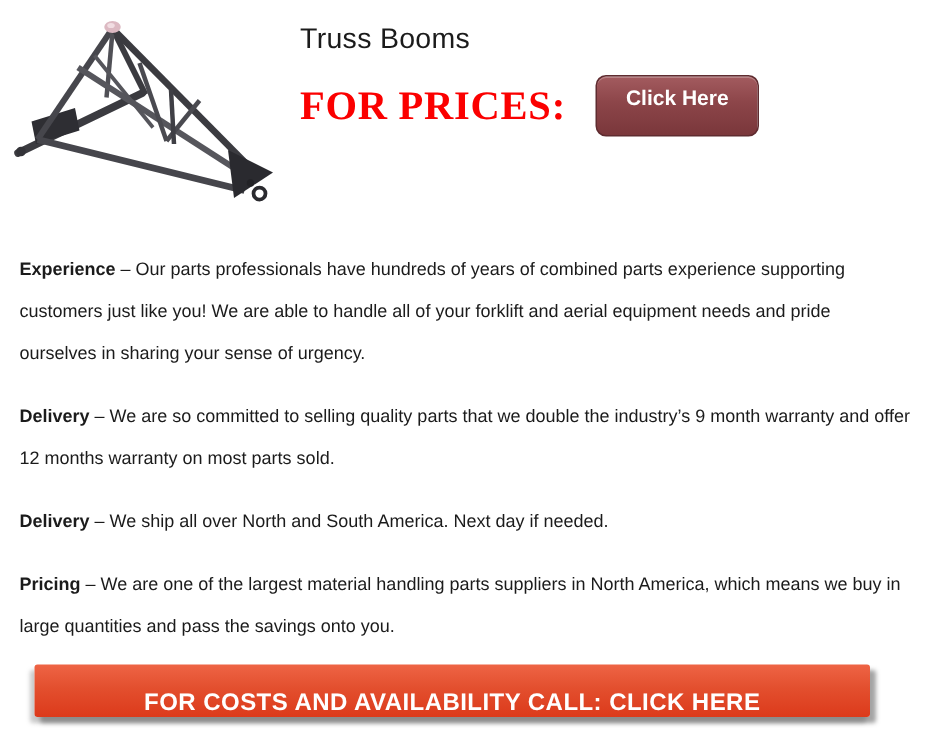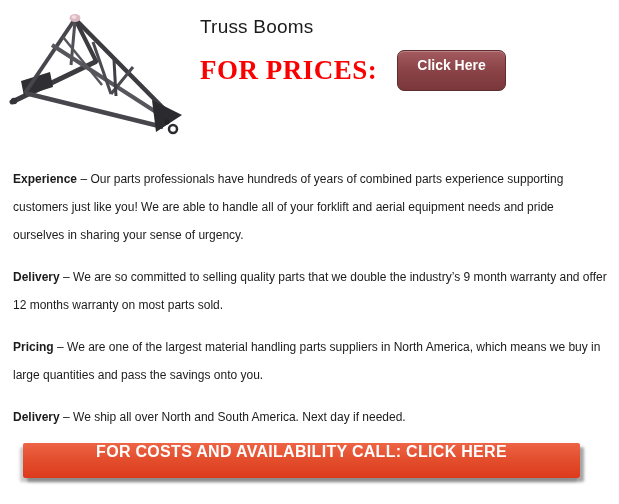--- a/index.html
+++ b/index.html
@@ -76,21 +76,21 @@
   }
   .section { margin-bottom: 14px; }
   .section .label { font-weight: 700; }
 
   
   .banner {
     position: absolute;
     left: 23px; top: 443px;
     width: 557px; height: 35px;
     display: flex;
-    align-items: flex-start;
+    align-items: flex-end;
     justify-content: center;
     background: linear-gradient(#ee6445 0%, #e34f2e 45%, #dc3a1b 100%);
     border-radius: 2px;
     box-shadow: 4px 4px 3px rgba(90,90,90,0.55), -3px 4px 3px rgba(120,120,120,0.4);
     cursor: pointer;
   }
   .banner-text {
     color: #ffffff;
     font-weight: 700;
     font-size: 16px;
@@ -137,21 +137,21 @@
     <div class="page-title">Truss Booms</div>
     <div class="prices-row">
       <span class="for-prices">FOR PRICES:</span>
       <button class="click-here-btn">Click Here</button>
     </div>
   </div>
 
   <div class="sections">
     <p class="section"><span class="label">Experience</span><span> – Our parts professionals have hundreds of years of combined parts experience supporting customers just like you!  We are able to handle all of your forklift and aerial equipment needs and pride ourselves in sharing your sense of urgency.</span></p>
     <p class="section"><span class="label">Delivery</span><span> – We are so committed to selling quality parts that we double the industry’s 9 month warranty and offer 12 months warranty on most parts sold.</span></p>
+    <p class="section"><span class="label">Delivery</span><span> – We ship all over North and South America.  Next day if needed.</span></p>
     <p class="section"><span class="label">Pricing</span><span> – We are one of the largest material handling parts suppliers in North America, which means we buy in large quantities and pass the savings onto you.</span></p>
-    <p class="section"><span class="label">Delivery</span><span> – We ship all over North and South America.  Next day if needed.</span></p>
   </div>
 
   <div class="banner">
     <span class="banner-text">FOR COSTS AND AVAILABILITY CALL: CLICK HERE</span>
   </div>
 
 </div>
 
 </body></html>

